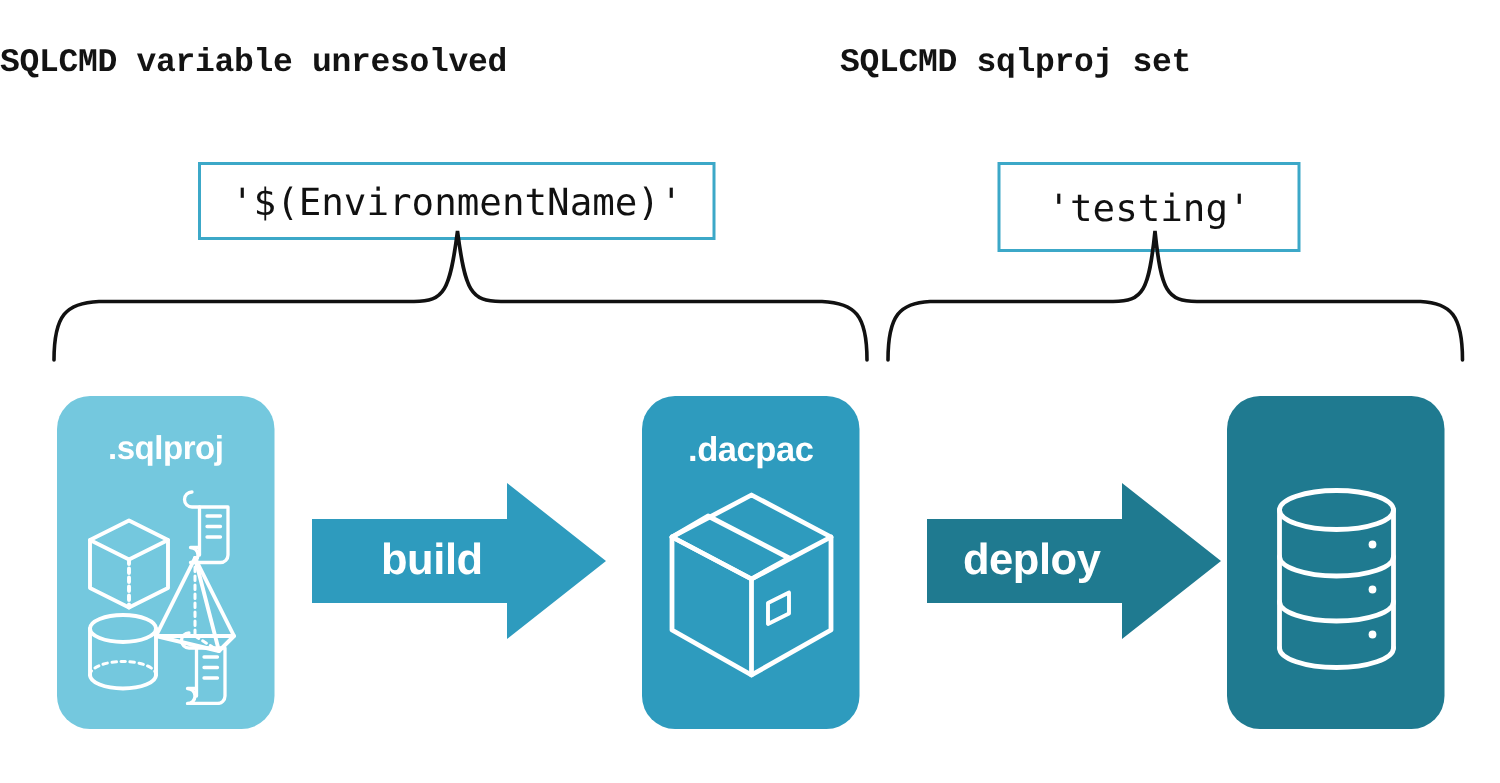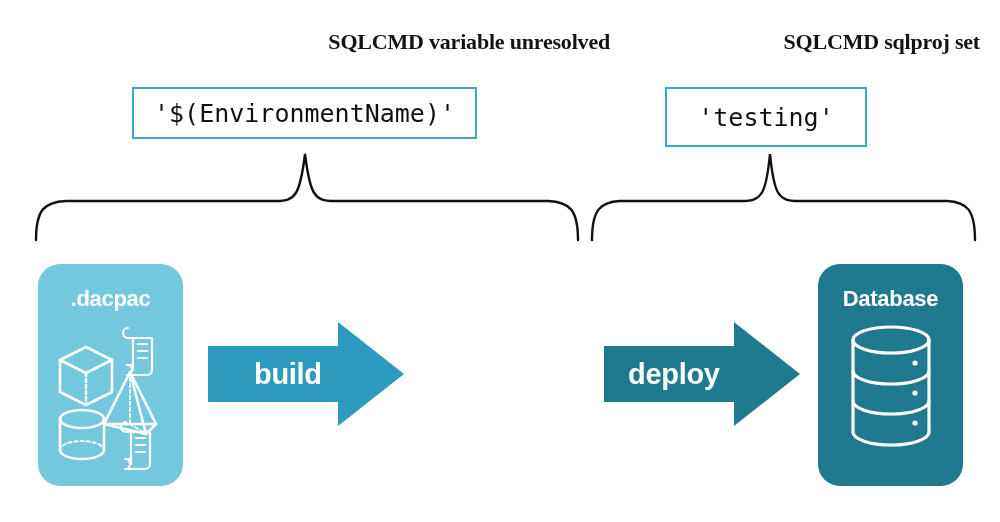--- a/index.html
+++ b/index.html
@@ -19,46 +19,47 @@
   .stage {
     position: absolute;
     inset: 0;
     width: 1000px;
     height: 522px;
   }
 
   
   .heading {
     position: absolute;
-    font-family: Liberation Serif, serif;
+    font-family: Liberation Mono, monospace;
     font-weight: bold;
     font-size: 22px;
     color: #131313;
     letter-spacing: -0.2px;
-    text-align: right;
+    text-align: left;
     white-space: nowrap;
     line-height: 1;
   }
   #heading-left  { left: 0;   top: 31px; width: 610px; }
   #heading-right { left: 560px; top: 31px; width: 420px; }
 
   
   .value-box {
     position: absolute;
     box-sizing: border-box;
     border: 2px solid #3CA8C8;
     background: #ffffff;
     display: flex;
     align-items: center;
     justify-content: center;
     font-family: "DejaVu Sans Mono", monospace;
     font-size: 25px;
     color: #111111;
     letter-spacing: 0px;
     white-space: nowrap;
+    margin-top: 21px;
   }
   #value-box-left  { left: 132px; top: 87px; width: 345px; height: 52px; }
   #value-box-right { left: 665px; top: 87px; width: 202px; height: 60px; }
 
   
   .brace-svg {
     position: absolute;
     top: 148px;
     left: 0;
     width: 1000px;
@@ -115,21 +116,21 @@
     top: 50%;
     transform: translateY(-50%);
     font-family: "Liberation Sans", sans-serif;
     font-weight: bold;
     font-size: 29px;
     color: #ffffff;
     letter-spacing: -0.3px;
     white-space: nowrap;
   }
   #arrow-build  { left: 208px; width: 196px; }
-  #arrow-deploy { left: 604px; width: 196px; }
+  #arrow-deploy { left: 618px; width: 196px; }
   #arrow-build .arrow-label  { left: 46px; }
   #arrow-deploy .arrow-label { left: 24px; }
 </style>
 </head>
 <body>
 
 <div class="stage">
 
   <div class="heading" id="heading-left">SQLCMD variable unresolved</div>
 
@@ -152,21 +153,21 @@
     <path fill="none" stroke="#111111" stroke-width="2.4" stroke-linecap="round" d="M 592,92
              C 592,62 600,54 620,53
              L 742,53
              C 762,53 766,46 770,6
              C 774,46 778,53 798,53
              L 947,53
              C 967,54 975,62 975,92"></path>
   </svg>
 
   <div class="card" id="card-sqlproj">
-    <div class="card-title">.dacpac</div>
+    <div class="card-title">.sqlproj</div>
     <div class="card-art">
       <svg width="130" height="150" viewBox="0 0 130 150">
         <g fill="none" stroke="#ffffff" stroke-width="2.6" stroke-linejoin="round" stroke-linecap="round">
 
           <g>
             <path d="M 14,40 L 40,27 L 66,40 L 66,72 L 40,85 L 14,72 Z"></path>
             <path d="M 14,40 L 40,53 L 66,40"></path>
             <path d="M 40,53 L 40,85" stroke-dasharray="3 3"></path>
           </g>
 
@@ -195,23 +196,40 @@
           <g stroke-width="2.2">
             <path d="M 80,102 a 5 5 0 0 0 0,10 h 24 v 32 a 5 5 0 0 1 -5,5 h -20 a 5 5 0 0 0 0,-10 h 5"></path>
             <path d="M 85,112 v 32"></path>
             <path d="M 90,118 h 9 M 90,125 h 9 M 90,132 h 9"></path>
           </g>
         </g>
       </svg>
     </div>
   </div>
 
+  <div class="card" id="card-dacpac">
+    <div class="card-title">.dacpac</div>
+    <div class="card-art">
+      <svg width="126" height="140" viewBox="0 0 126 140">
+        <g fill="none" stroke="#ffffff" stroke-width="3.2" stroke-linejoin="round" stroke-linecap="round">
+
+          <path d="M 10,38 L 63,10 L 116,38 L 116,100 L 63,130 L 10,100 Z"></path>
+
+          <path d="M 10,38 L 63,66 L 116,38"></path>
+          <path d="M 63,66 L 63,130"></path>
+
+          <path d="M 34,24 L 88,52 L 63,66 L 10,38 Z"></path>
+
+          <path d="M 74,82 L 88,75 L 88,89 L 74,96 Z" stroke-width="2.6"></path>
+        </g>
+      </svg>
+    </div>
+  </div>
 
   <div class="card" id="card-database">
-    <div class="card-title">Database</div>
     <div class="card-art">
       <svg width="110" height="140" viewBox="0 0 110 140">
         <g fill="none" stroke="#ffffff" stroke-width="3.2" stroke-linejoin="round" stroke-linecap="round">
           <ellipse cx="55" cy="20" rx="38" ry="13"></ellipse>
           <path d="M 17,20 L 17,112"></path>
           <path d="M 93,20 L 93,112"></path>
           <path d="M 17,112 A 38 13 0 0 0 93,112"></path>
           <path d="M 17,51 A 38 13 0 0 0 93,51"></path>
           <path d="M 17,81 A 38 13 0 0 0 93,81"></path>
           <circle cx="79" cy="43" r="2.6" fill="#ffffff" stroke="none"></circle>

